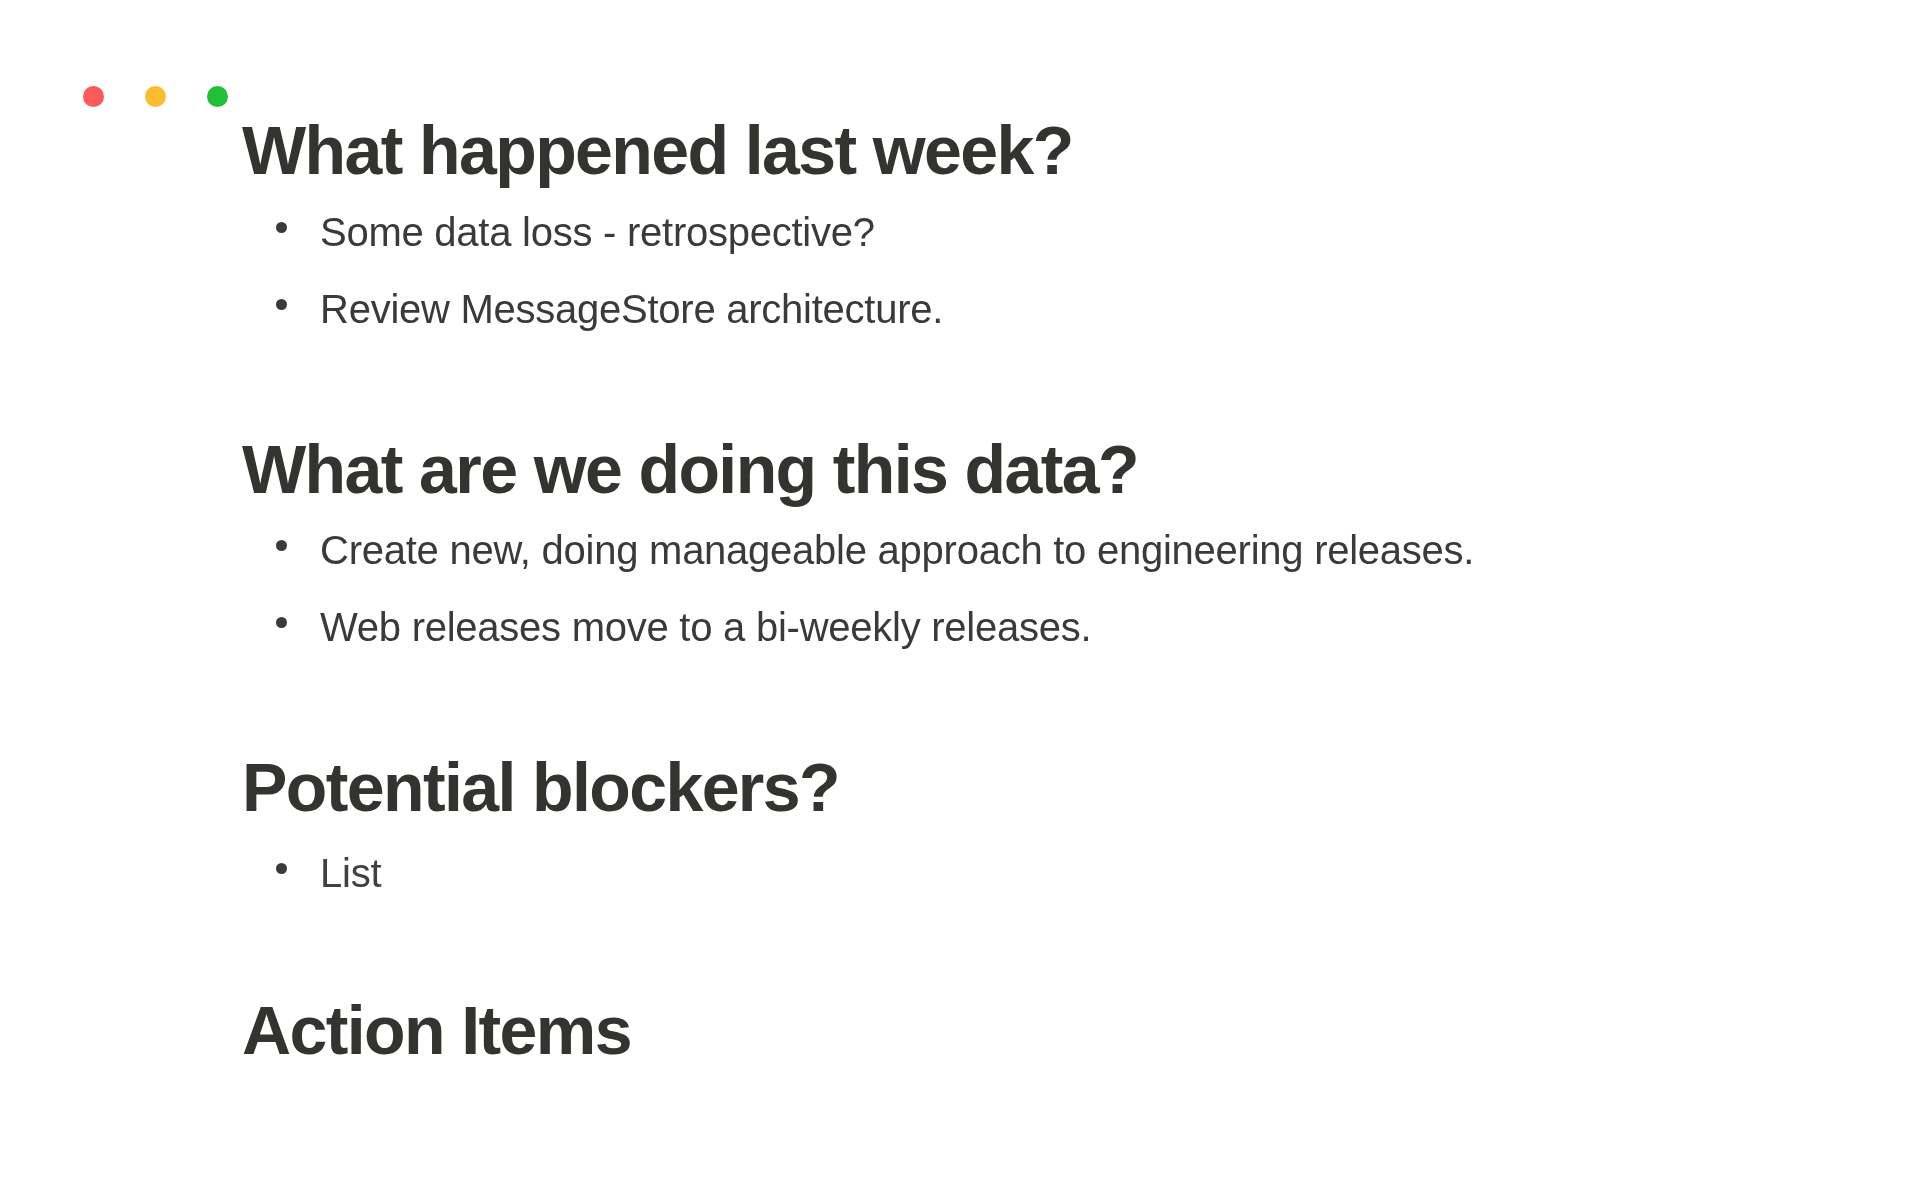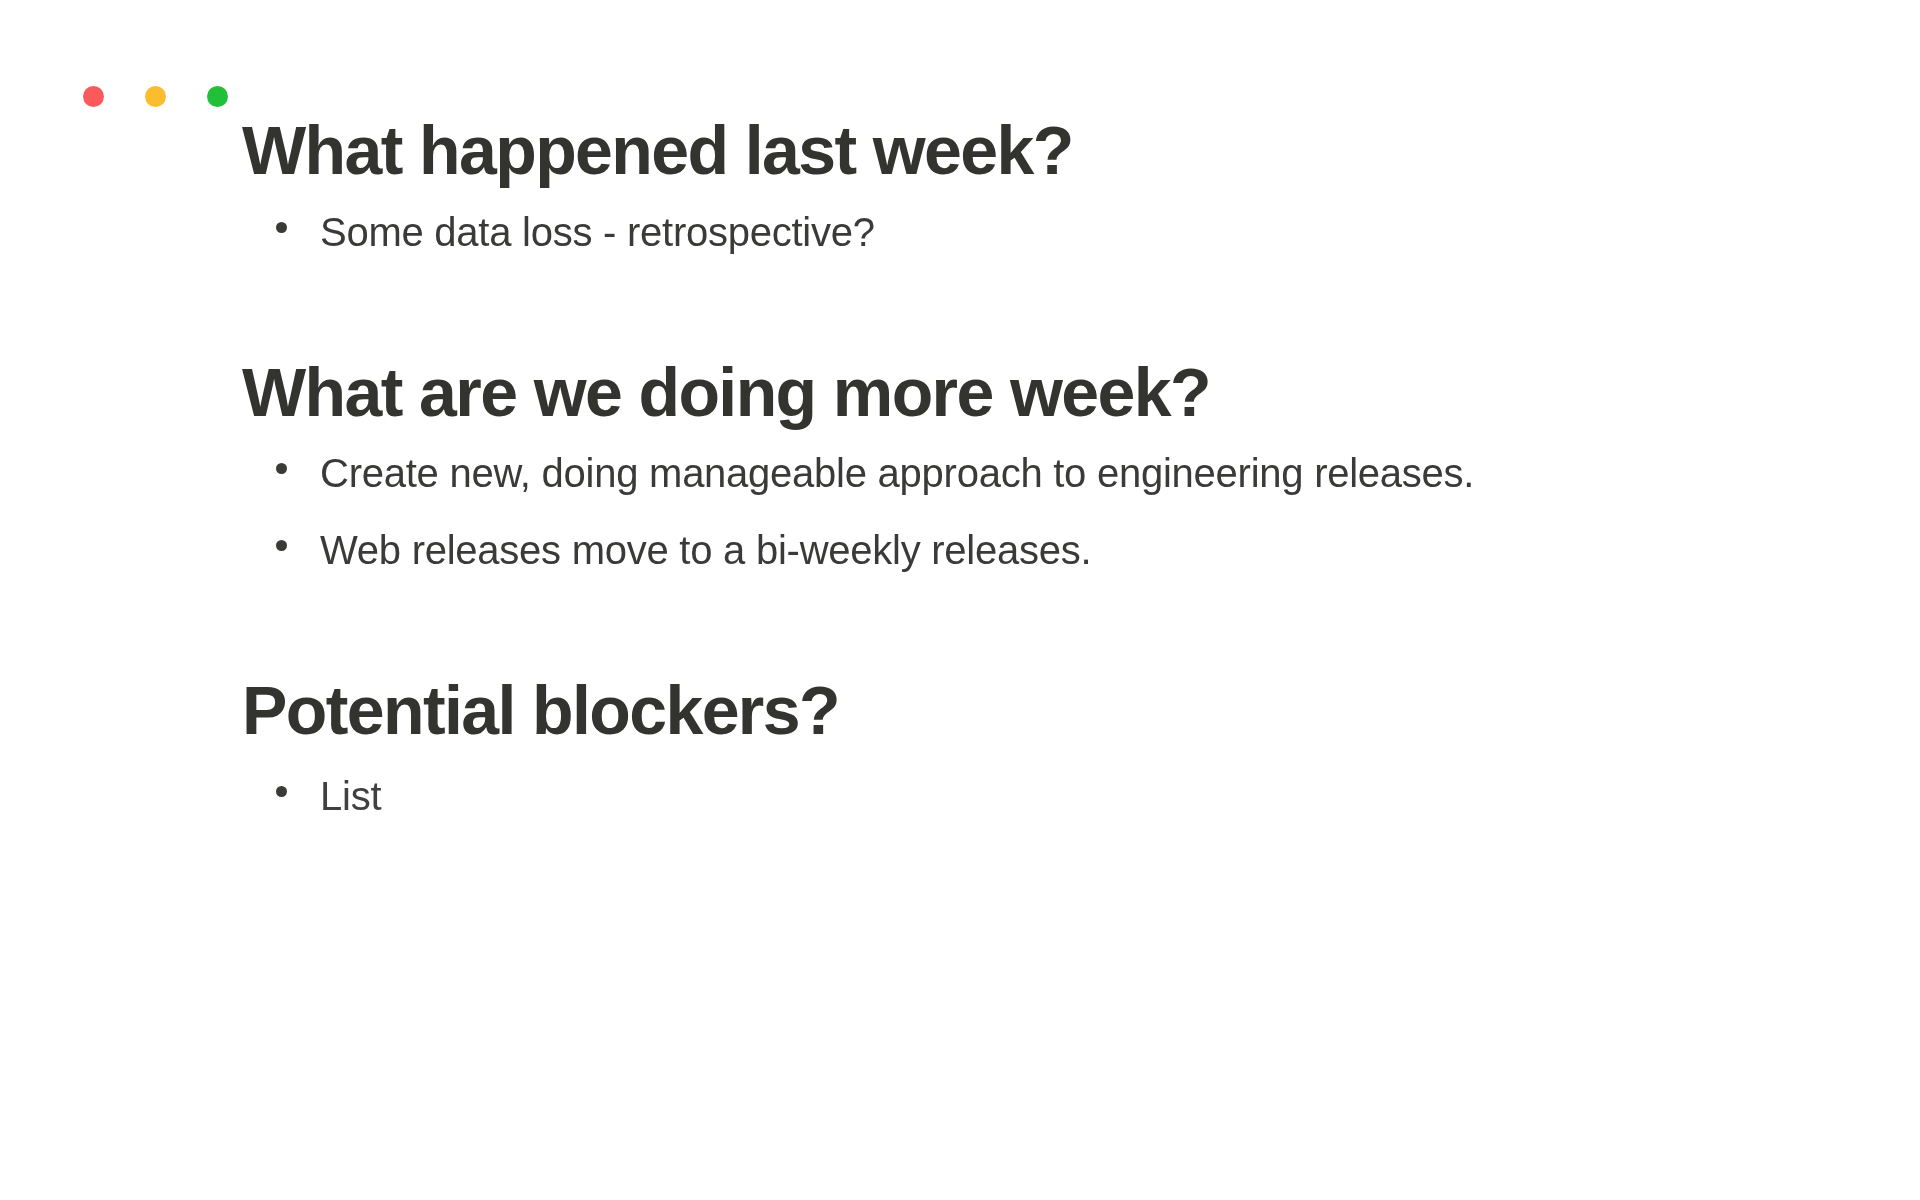--- a/index.html
+++ b/index.html
@@ -120,38 +120,44 @@
 </div>
 
 <div class="doc">
 
   <section class="section" id="section-last-week">
     <h1 class="heading">What happened last week?</h1>
     <ul class="bullets">
       <li class="bullet">
         <span class="bullet-text">Some data loss - retrospective?</span>
       </li>
+      <li class="bullet">
+        <span class="bullet-text">Review MessageStore architecture.</span>
+      </li>
     </ul>
   </section>
 
   <section class="section" id="section-this-week">
-    <h1 class="heading">What are we doing more week?</h1>
+    <h1 class="heading">What are we doing this data?</h1>
     <ul class="bullets">
       <li class="bullet">
         <span class="bullet-text">Create new, doing manageable approach to engineering releases.</span>
       </li>
       <li class="bullet">
         <span class="bullet-text">Web releases move to a bi-weekly releases.</span>
       </li>
     </ul>
   </section>
 
   <section class="section" id="section-blockers">
     <h1 class="heading">Potential blockers?</h1>
     <ul class="bullets">
       <li class="bullet placeholder">
         <span class="bullet-text">List</span>
       </li>
     </ul>
   </section>
 
+  <section class="section" id="section-action">
+    <h1 class="heading">Action Items</h1>
+  </section>
 
 </div>
 
 </body></html>

